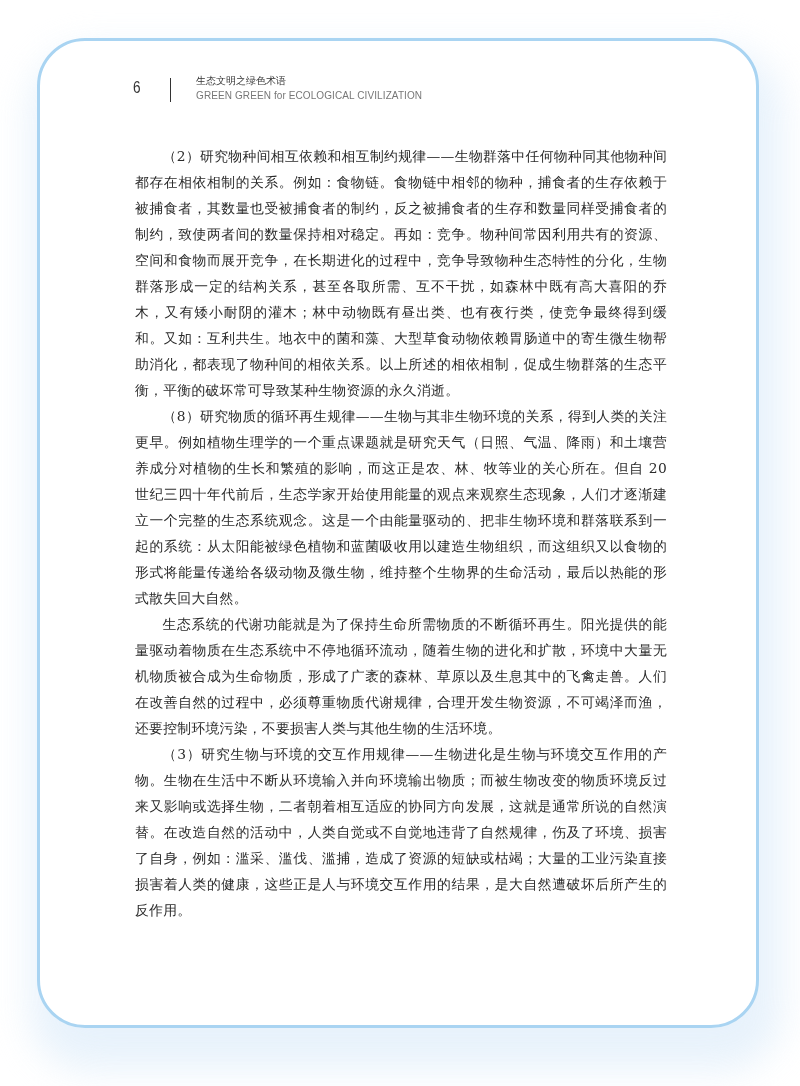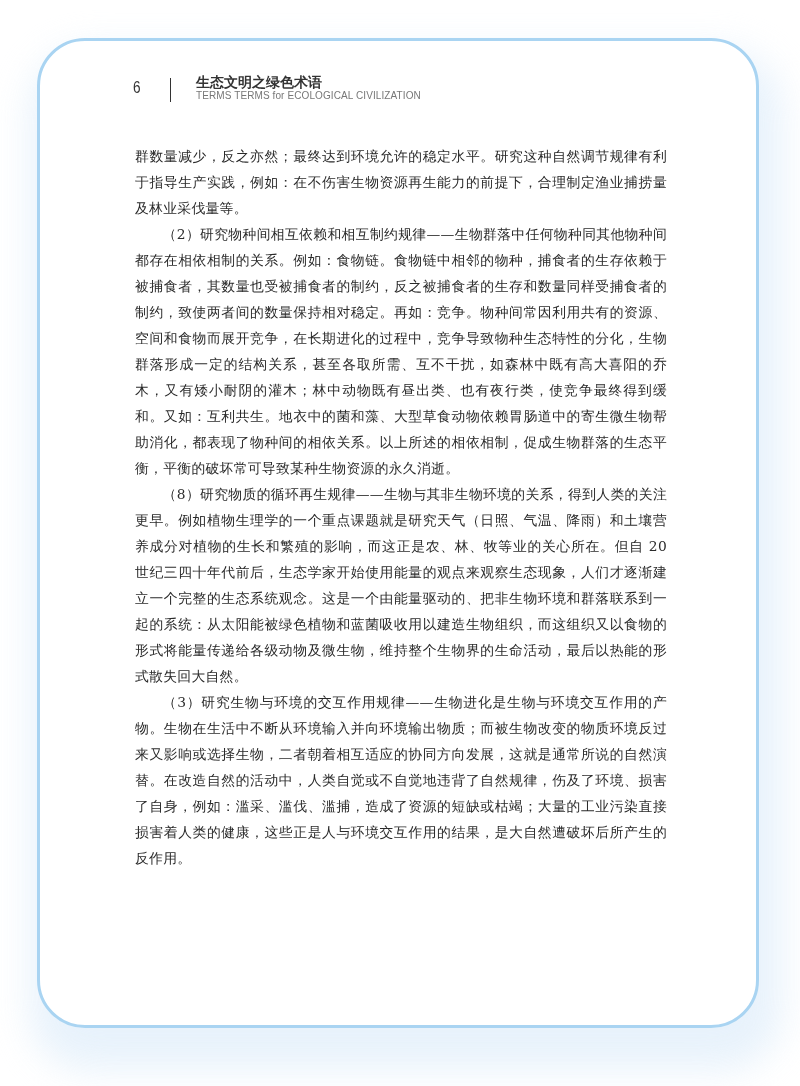--- a/index.html
+++ b/index.html
@@ -28,22 +28,22 @@
   .page-num {
     position: absolute; left: 0; top: 4px;
     font-family: "Liberation Sans", sans-serif;
     font-size: 17px; color: #333; transform: scaleX(0.8); transform-origin: left;
   }
   .header-rule {
     position: absolute; left: 37px; top: 4px; width: 1px; height: 24px; background: #333;
   }
   .header-cn {
     position: absolute; left: 63px; top: 0px; white-space: nowrap;
-    font-family: "DejaVu Sans", sans-serif; font-weight: bold;
-    font-size: 14px; color: #333;
+    font-family: "DejaVu Sans", sans-serif; font-weight: normal;
+    font-size: 10px; color: #333;
   }
   .header-en {
     position: absolute; left: 63px; top: 16px; white-space: nowrap;
     font-family: "Liberation Sans", sans-serif;
     font-size: 10px; color: #777; letter-spacing: 0.1px;
   }
   .body-text {
     position: absolute; left: 135px; top: 143px; width: 532px;
     font-size: 13.8px; line-height: 26px; color: #2a2a2a;
     text-align: justify; letter-spacing: 0.3px;
@@ -54,21 +54,21 @@
 </head>
 <body>
 
 <div class="glow"></div>
 <div class="page"></div>
 
 <div class="header">
   <span class="page-num">6</span>
   <span class="header-rule"></span>
   <span class="header-cn">生态文明之绿色术语</span>
-  <span class="header-en">TERMS TERMS for ECOLOGICAL CIVILIZATION</span>
+  <span class="header-en">GREEN GREEN for ECOLOGICAL CIVILIZATION</span>
 </div>
 
 <div class="body-text">
-  <p class="para">群数量减少，反之亦然；最终达到环境允许的稳定水平。研究这种自然调节规律有利于指导生产实践，例如：在不伤害生物资源再生能力的前提下，合理制定渔业捕捞量及林业采伐量等。</p>
   <p class="para indent">（2）研究物种间相互依赖和相互制约规律——生物群落中任何物种同其他物种间都存在相依相制的关系。例如：食物链。食物链中相邻的物种，捕食者的生存依赖于被捕食者，其数量也受被捕食者的制约，反之被捕食者的生存和数量同样受捕食者的制约，致使两者间的数量保持相对稳定。再如：竞争。物种间常因利用共有的资源、空间和食物而展开竞争，在长期进化的过程中，竞争导致物种生态特性的分化，生物群落形成一定的结构关系，甚至各取所需、互不干扰，如森林中既有高大喜阳的乔木，又有矮小耐阴的灌木；林中动物既有昼出类、也有夜行类，使竞争最终得到缓和。又如：互利共生。地衣中的菌和藻、大型草食动物依赖胃肠道中的寄生微生物帮助消化，都表现了物种间的相依关系。以上所述的相依相制，促成生物群落的生态平衡，平衡的破坏常可导致某种生物资源的永久消逝。</p>
   <p class="para indent">（8）研究物质的循环再生规律——生物与其非生物环境的关系，得到人类的关注更早。例如植物生理学的一个重点课题就是研究天气（日照、气温、降雨）和土壤营养成分对植物的生长和繁殖的影响，而这正是农、林、牧等业的关心所在。但自 20 世纪三四十年代前后，生态学家开始使用能量的观点来观察生态现象，人们才逐渐建立一个完整的生态系统观念。这是一个由能量驱动的、把非生物环境和群落联系到一起的系统：从太阳能被绿色植物和蓝菌吸收用以建造生物组织，而这组织又以食物的形式将能量传递给各级动物及微生物，维持整个生物界的生命活动，最后以热能的形式散失回大自然。</p>
+  <p class="para indent">生态系统的代谢功能就是为了保持生命所需物质的不断循环再生。阳光提供的能量驱动着物质在生态系统中不停地循环流动，随着生物的进化和扩散，环境中大量无机物质被合成为生命物质，形成了广袤的森林、草原以及生息其中的飞禽走兽。人们在改善自然的过程中，必须尊重物质代谢规律，合理开发生物资源，不可竭泽而渔，还要控制环境污染，不要损害人类与其他生物的生活环境。</p>
   <p class="para indent">（3）研究生物与环境的交互作用规律——生物进化是生物与环境交互作用的产物。生物在生活中不断从环境输入并向环境输出物质；而被生物改变的物质环境反过来又影响或选择生物，二者朝着相互适应的协同方向发展，这就是通常所说的自然演替。在改造自然的活动中，人类自觉或不自觉地违背了自然规律，伤及了环境、损害了自身，例如：滥采、滥伐、滥捕，造成了资源的短缺或枯竭；大量的工业污染直接损害着人类的健康，这些正是人与环境交互作用的结果，是大自然遭破坏后所产生的反作用。</p>
 </div>
 
 </body></html>

